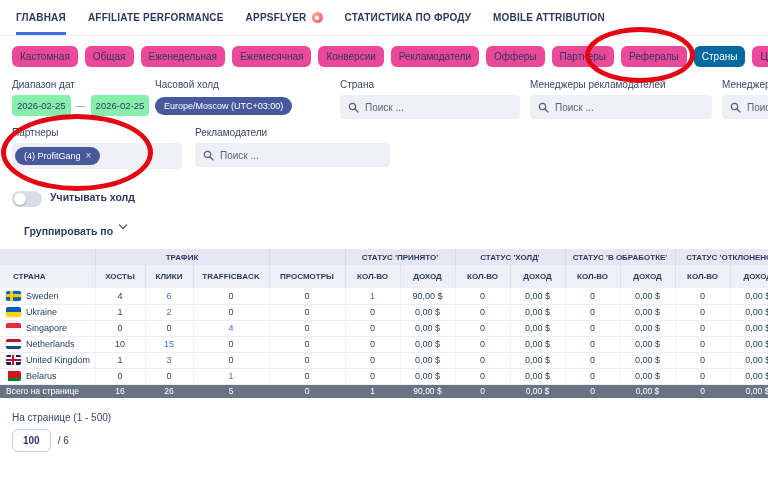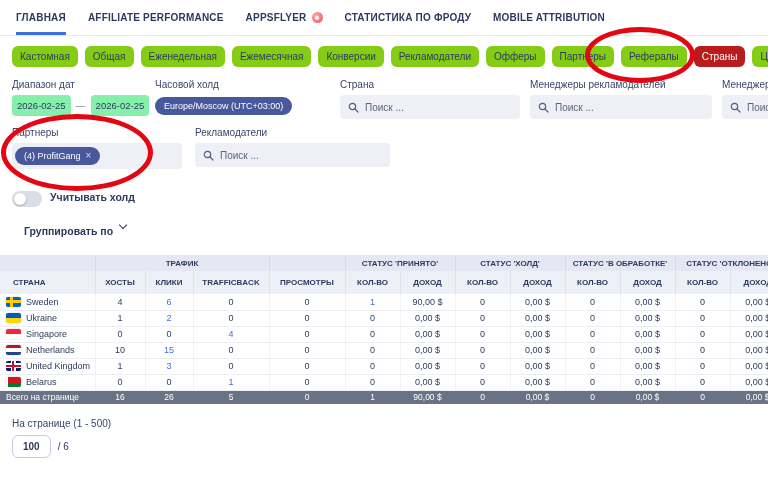--- a/index.html
+++ b/index.html
@@ -11,23 +11,23 @@
   .topnav{display:flex;align-items:stretch;gap:22px;height:36px;padding:0 16px;border-bottom:1px solid #e8eaf1}
   .topnav-item{display:flex;align-items:center;gap:5px;font-size:10px;font-weight:700;letter-spacing:.2px;
                border-bottom:3px solid transparent;padding-top:3px;cursor:pointer;white-space:nowrap}
   .topnav-item.active{border-bottom-color:#3c6fe3}
   .badge-dot{width:11px;height:11px;border-radius:50%;display:inline-block;position:relative;
              background:radial-gradient(circle at 35% 35%,#ffb199,#f4426c)}
   .badge-dot::after{content:"";position:absolute;left:3.5px;top:3.5px;width:4px;height:4px;border-radius:50%;background:#fff}
 
   
   .tabs{display:flex;gap:7px;padding:0 12px;margin-top:10px}
-  .tab-pill{display:flex;align-items:center;gap:5px;background:#84cc16;border:none;border-radius:6px;
+  .tab-pill{display:flex;align-items:center;gap:5px;background:#ec4899;border:none;border-radius:6px;
             padding:5px 8px;font-size:10px;color:#2d3a5e;font-family:inherit;white-space:nowrap;cursor:pointer}
-  .tab-pill.active{background:#b91c1c;color:#fff}
+  .tab-pill.active{background:#0369a1;color:#fff}
 
   
   .filters-row{display:flex;padding-left:12px;margin-top:12px}
   .fg{flex:none;margin-right:10px}
   .fg-date{width:133px}.fg-tz{width:175px}.fg-country{width:180px}.fg-advm{width:182px}.fg-pm{width:130px}
   .fg-partners{width:170px;margin-right:13px}.fg-adv{width:195px}
   .fg-label{font-size:10px;color:#39466b;margin-bottom:5px;white-space:nowrap}
   .search-box{height:24px;background:#eef0f5;border-radius:4px;display:flex;align-items:center;gap:6px;
               padding:0 8px;color:#5a6680;font-size:10px;cursor:text;width:100%}
   .search-box .ph{white-space:nowrap;overflow:hidden}
@@ -45,21 +45,21 @@
   .switch::after{content:"";position:absolute;left:2px;top:2px;width:12px;height:12px;border-radius:50%;
                  background:#fff;box-shadow:0 1px 2px rgba(0,0,0,.25)}
   .toggle-label{font-size:10.5px;font-weight:700}
   .currency-pill{display:inline-block;margin:16px 0 0 12px;border:1px solid #b3c3e8;border-radius:13px;
                  padding:5px 11px;font-size:9.5px;cursor:pointer;background:#fff}
   .groupby{display:inline-flex;align-items:flex-start;gap:7px;margin:18px 0 0 24px;font-size:10.5px;font-weight:700;cursor:pointer}
   .chev{width:6px;height:6px;border-left:1.5px solid #2d3a5e;border-bottom:1.5px solid #2d3a5e;
         transform:rotate(-45deg);margin-top:-3px}
 
   
-  .tablewrap{margin-top:16px}
+  .tablewrap{margin-top:10px}
   table{table-layout:fixed;width:785px;border-collapse:collapse}
   thead th{font-size:8px;font-weight:700;color:#2d3a5e;overflow:hidden;white-space:nowrap}
   tr.group-row th{background:#e5e8f2;height:16px;border-left:1px solid #d7dbe8;text-align:center}
   tr.group-row th:first-child{border-left:none}
   tr.cols-row th{background:#eef0f7;height:23px;border-left:1px solid #dfe2ee;text-align:center;cursor:pointer}
   tr.cols-row th:first-child{text-align:left;padding-left:13px;border-left:none}
   tbody td{height:16px;font-size:9px;border-bottom:1px solid #eceef4;border-left:1px solid #f1f2f7;
            text-align:center;white-space:nowrap;overflow:hidden}
   tbody td:first-child{text-align:left;padding-left:6px;border-left:none}
   td.link{color:#3f6fdd;cursor:pointer}

